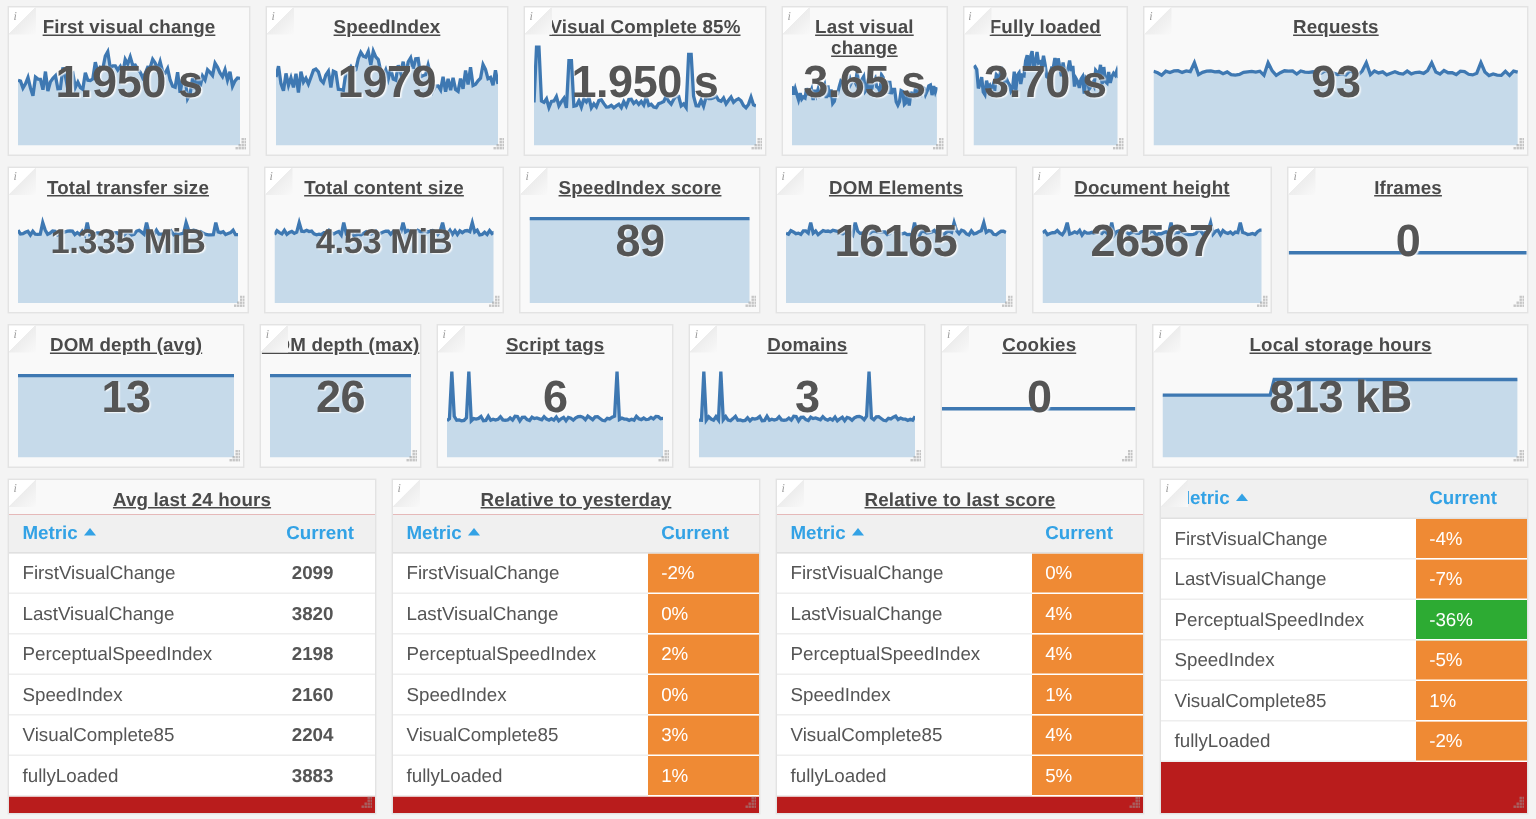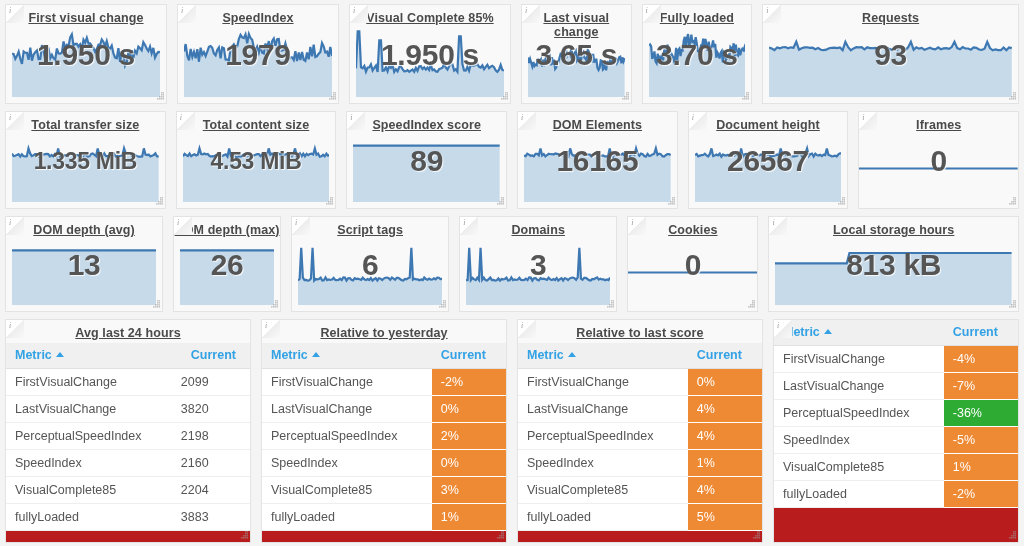--- a/index.html
+++ b/index.html
@@ -113,23 +113,24 @@
   }
   table.metrics thead th.num { text-align: right; padding-right: 14px; }
   table.metrics tbody td {
     color: #555555;
     padding: 6px 9px;
     border-bottom: 1px solid #eeeeee;
     white-space: nowrap;
     height: 27px;
   }
   table.metrics tbody td.num {
-    text-align: left;
+    text-align: center;
     padding-right: 14px;
     color: #555;
+    font-weight: bold;
   }
   table.metrics tbody td.cell-col {
     color: #ffffff;
     text-align: left;
     padding-left: 9px;
     padding-right: 9px;
     border-bottom: 1px solid #ffffff;
     font-size: 12.5px;
   }
   .sort-caret {

